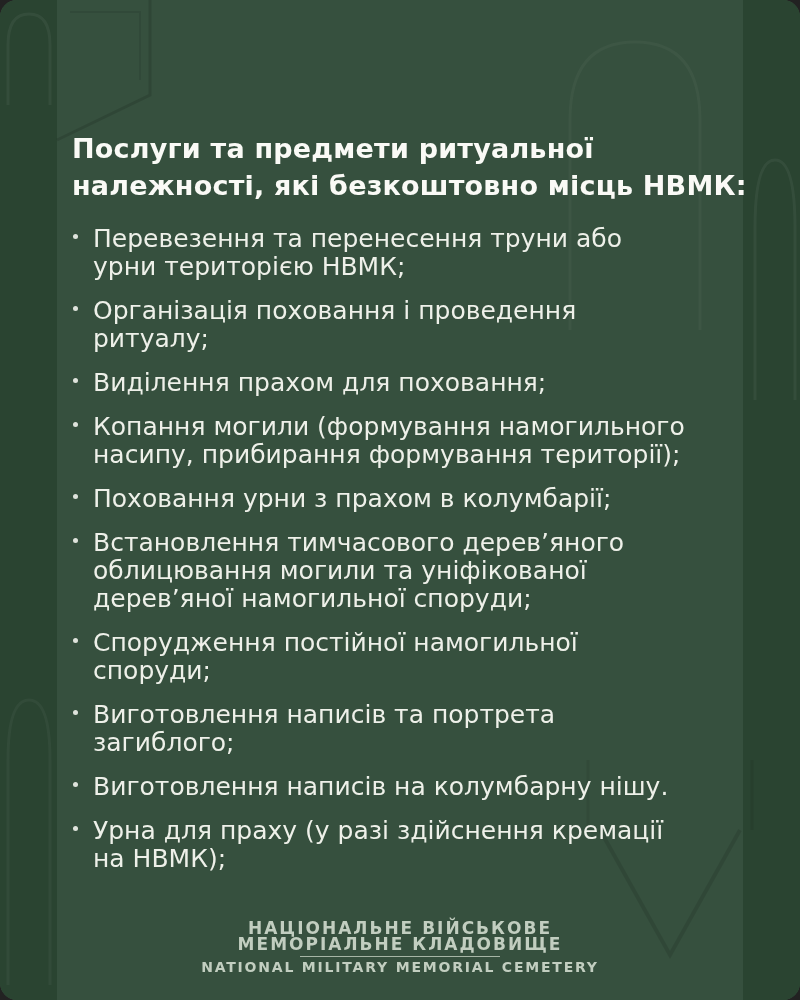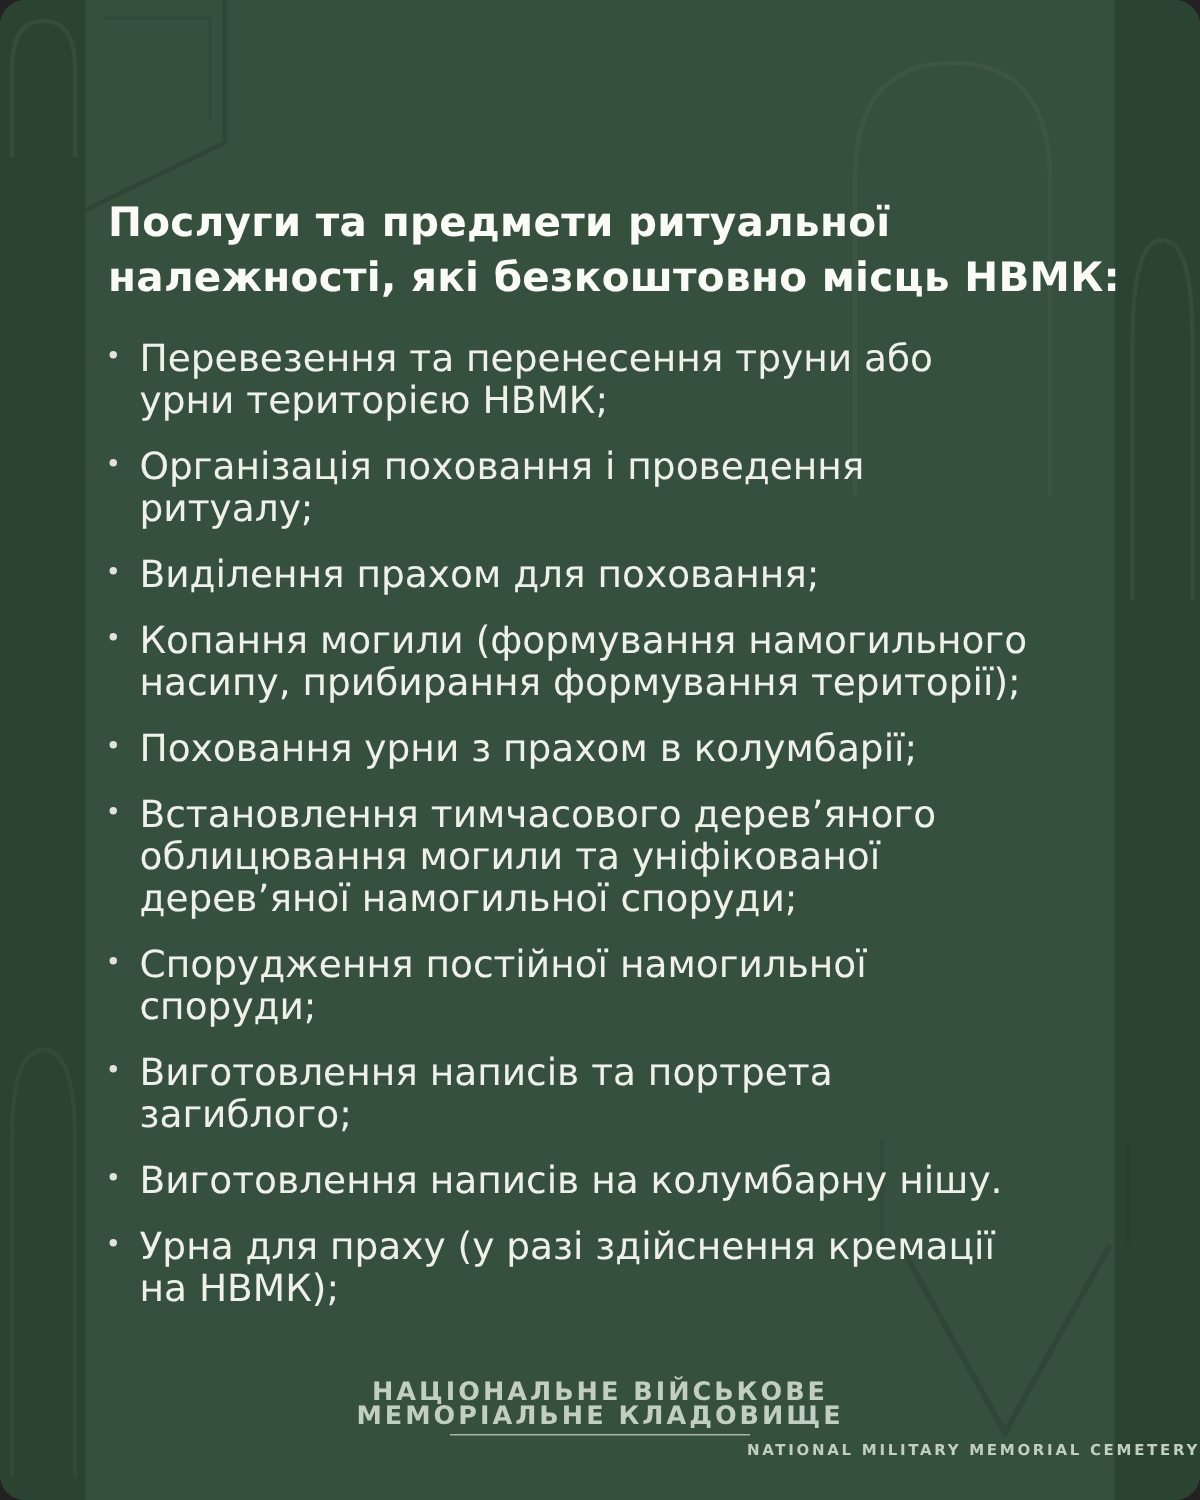--- a/index.html
+++ b/index.html
@@ -54,22 +54,22 @@
   }
   .footer .ua{
     font-size:17px;font-weight:bold;
     letter-spacing:2px;line-height:16px;
   }
   .footer .divider{
     width:200px;height:1px;margin:4px auto 4px auto;
     background:rgba(205,216,202,.75);
   }
   .footer .en{
-    font-size:10px;font-weight:bold;
-    letter-spacing:1.8px;line-height:13px;text-align:right;
+    font-size:14px;font-weight:bold;
+    letter-spacing:1.8px;line-height:13px;
   }
 </style>
 </head>
 <body>
 
 <div class="canvas">
 
   <svg class="pattern" width="800" height="1000" viewBox="0 0 800 1000" xmlns="http://www.w3.org/2000/svg">
     <rect x="0" y="0" width="57" height="1000" fill="#2A4431"></rect>
     <rect x="743" y="0" width="57" height="1000" fill="#2A4431"></rect>

